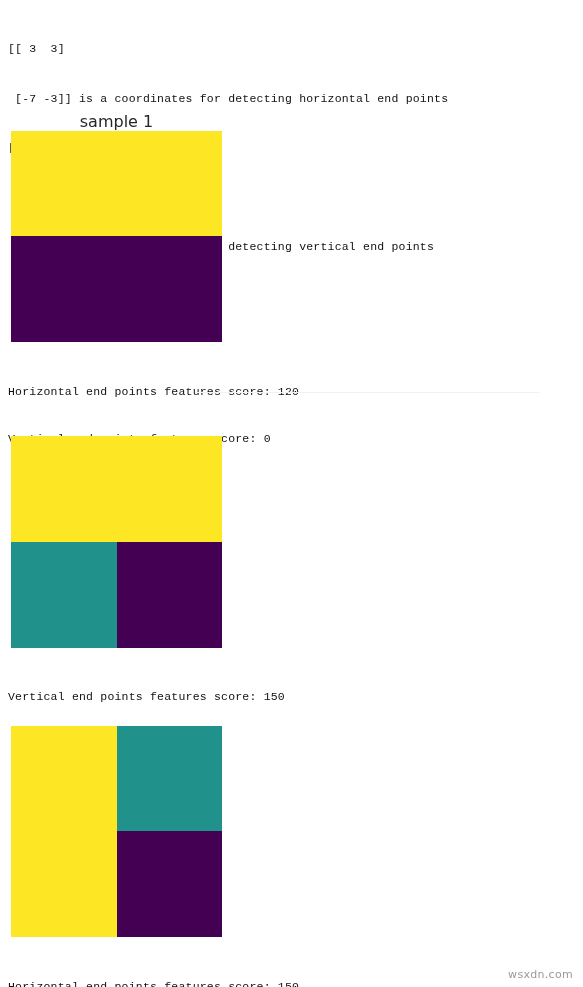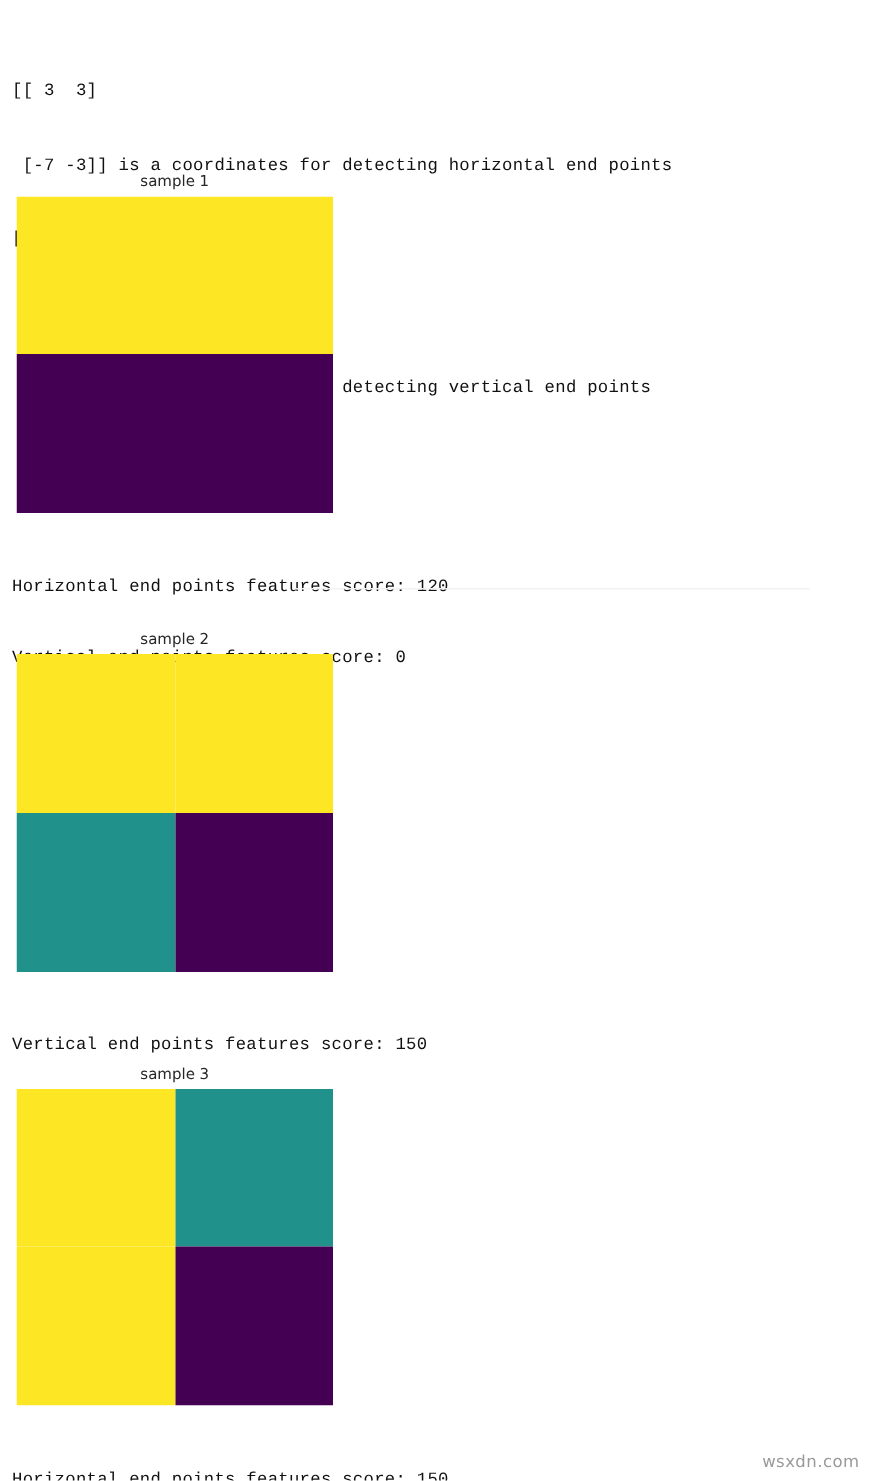--- a/index.html
+++ b/index.html
@@ -12,21 +12,21 @@
     background: #ffffff;
     font-family: "Liberation Mono", "DejaVu Sans Mono", monospace;
     position: relative;
     overflow: hidden;
   }
 
   
   .console-block {
     position: absolute;
     left: 8px;
-    top: 20px;
+    top: 8px;
     width: 570px;
     font-family: "Liberation Mono", "DejaVu Sans Mono", monospace;
     font-size: 11.5px;
     line-height: 16.5px;
     color: #111111;
     white-space: pre;
     letter-spacing: 0.2px;
   }
   .console-line {
     white-space: pre;
@@ -40,21 +40,21 @@
     left: 0;
     width: 583px;
   }
   .fig-title {
     position: absolute;
     left: 11px;
     width: 211px;
     top: 0;
     text-align: center;
     font-family: "DejaVu Sans", "Liberation Sans", sans-serif;
-    font-size: 10px;
+    font-size: 16px;
     line-height: 13px;
     color: #262626;
     white-space: nowrap;
   }
   .fig-image {
     position: absolute;
     left: 11px;
     top: 16px;
     width: 211px;
     display: grid;
@@ -117,34 +117,32 @@
     </div>
   <div class="fig-scores" style="top:238px;">
     <div class="score-line">Horizontal end points features score: 120</div>
     <div class="score-line">Vertical end points features score: 0</div>
   </div>
 </div>
 
 <div class="scan-artifact"></div>
 
 <div class="figure" id="figure-1" style="top:420px; height:265px;">
-  <div class="fig-title">sample 2</div>
   <div class="fig-image" id="fig-image-1" style="height: 212px; grid-template-rows: 106px 106px; grid-template-columns: 106px 105px;">
       <div class="fig-cell" style="background: rgb(253, 231, 37);"></div>
       <div class="fig-cell" style="background: rgb(253, 231, 37);"></div>
       <div class="fig-cell" style="background: rgb(33, 145, 140);"></div>
       <div class="fig-cell" style="background: rgb(68, 1, 84);"></div>
     </div>
   <div class="fig-scores" style="top:238px;">
     <div class="score-line">Vertical end points features score: 150</div>
   </div>
 </div>
 
 <div class="figure" id="figure-2" style="top:710px; height:265px;">
-  <div class="fig-title">sample 3</div>
   <div class="fig-image" id="fig-image-2" style="height: 211px; grid-template-rows: 105px 106px; grid-template-columns: 106px 105px;">
       <div class="fig-cell" style="background: rgb(253, 231, 37);"></div>
       <div class="fig-cell" style="background: rgb(33, 145, 140);"></div>
       <div class="fig-cell" style="background: rgb(253, 231, 37);"></div>
       <div class="fig-cell" style="background: rgb(68, 1, 84);"></div>
     </div>
   <div class="fig-scores" style="top:238px;">
     <div class="score-line">Horizontal end points features score: 150</div>
     
   </div>

